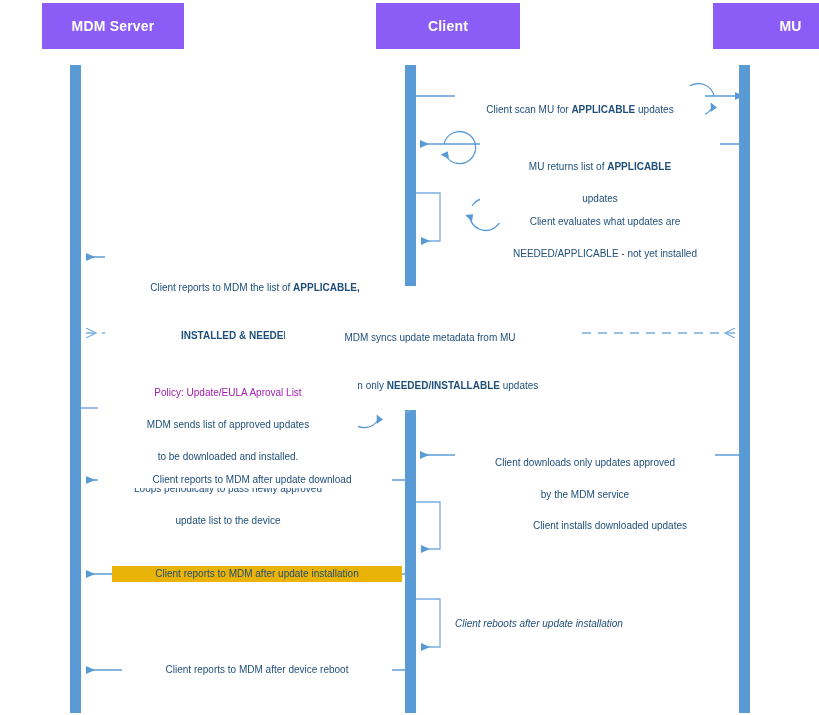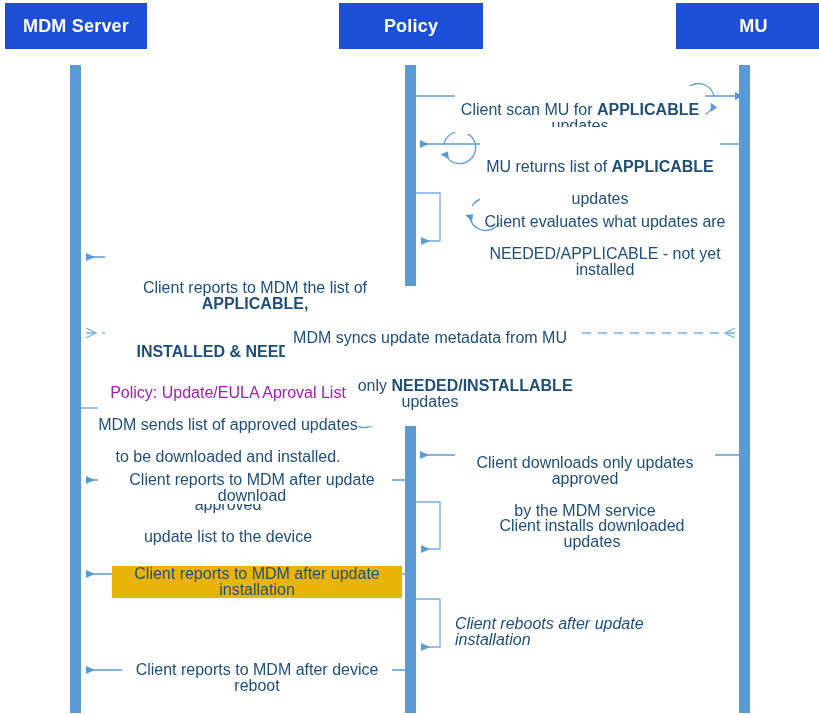--- a/index.html
+++ b/index.html
@@ -21,39 +21,40 @@
     position: absolute;
     left: 0;
     top: 0;
     width: 819px;
     height: 715px;
   }
 
   
   .participant-box {
     position: absolute;
-    background: #1d4ed8;
+    background: #8b5cf6;
     color: #ffffff;
     display: flex;
     align-items: center;
     justify-content: center;
-    font-size: 18px;
+    font-size: 14px;
     font-weight: bold;
     letter-spacing: 0.2px;
     box-sizing: border-box;
+    margin-left: 37px;
   }
   .p-mdm  { left: 5px;   top: 3px;  width: 142px; height: 46px; }
   .p-client { left: 339px; top: 3px;  width: 144px; height: 46px; }
   .p-mu   { left: 676px; top: 3px;  width: 155px; height: 46px; }
 
   
   .msg-label {
     position: absolute;
     color: #1f4e79;
-    font-size: 16px;
+    font-size: 10px;
     line-height: 16px;
     text-align: center;
     box-sizing: border-box;
     white-space: pre-line;
   }
   .policy-title {
     color: #a21caf;
     font-weight: normal;
     display: block;
   }
@@ -61,21 +62,21 @@
 </head>
 <body>
 
 <div id="diagram-root">
 
   <div class="participant-box p-mdm">
     <span>MDM Server</span>
   </div>
 
   <div class="participant-box p-client">
-    <span>Policy</span>
+    <span>Client</span>
   </div>
 
   <div class="participant-box p-mu">
     <span>MU</span>
   </div>
 
   <svg class="layer" viewBox="0 0 819 715">
     <defs>
       <marker id="solidArrowL" markerWidth="10" markerHeight="10" refX="9" refY="4" orient="auto" markerUnits="userSpaceOnUse">
         <path d="M9,0 L9,8 L0,4 z" fill="#5b9bd5"></path>
@@ -185,21 +186,21 @@
     <div>update list to the device</div>
   </div>
 
   <div class="msg-label" style="left:455px; top:439px; width:260px; background:#ffffff;">
     <div>Client downloads only updates approved</div>
     <div>by the MDM service</div>
   </div>
 
   <div class="msg-label" style="left:112px; top:472px; width:280px; background:#ffffff;">Client reports to MDM after update download</div>
 
-  <div class="msg-label" style="left:472px; top:518px; width:240px; text-align:center;">Client installs downloaded updates</div>
+  <div class="msg-label" style="left:447px; top:518px; width:240px; text-align:right;">Client installs downloaded updates</div>
 
   <div class="msg-label" style="left:112px; top:566px; width:290px; background:#eab308;">Client reports to MDM after update installation</div>
 
   <div class="msg-label" style="left:455px; top:616px; width:250px; text-align:left;font-style:italic;">Client reboots after update installation</div>
 
   <div class="msg-label" style="left:122px; top:662px; width:270px; background:#ffffff;text-align:center;">Client reports to MDM after device reboot</div>
 
 </div>
 
 </body></html>

